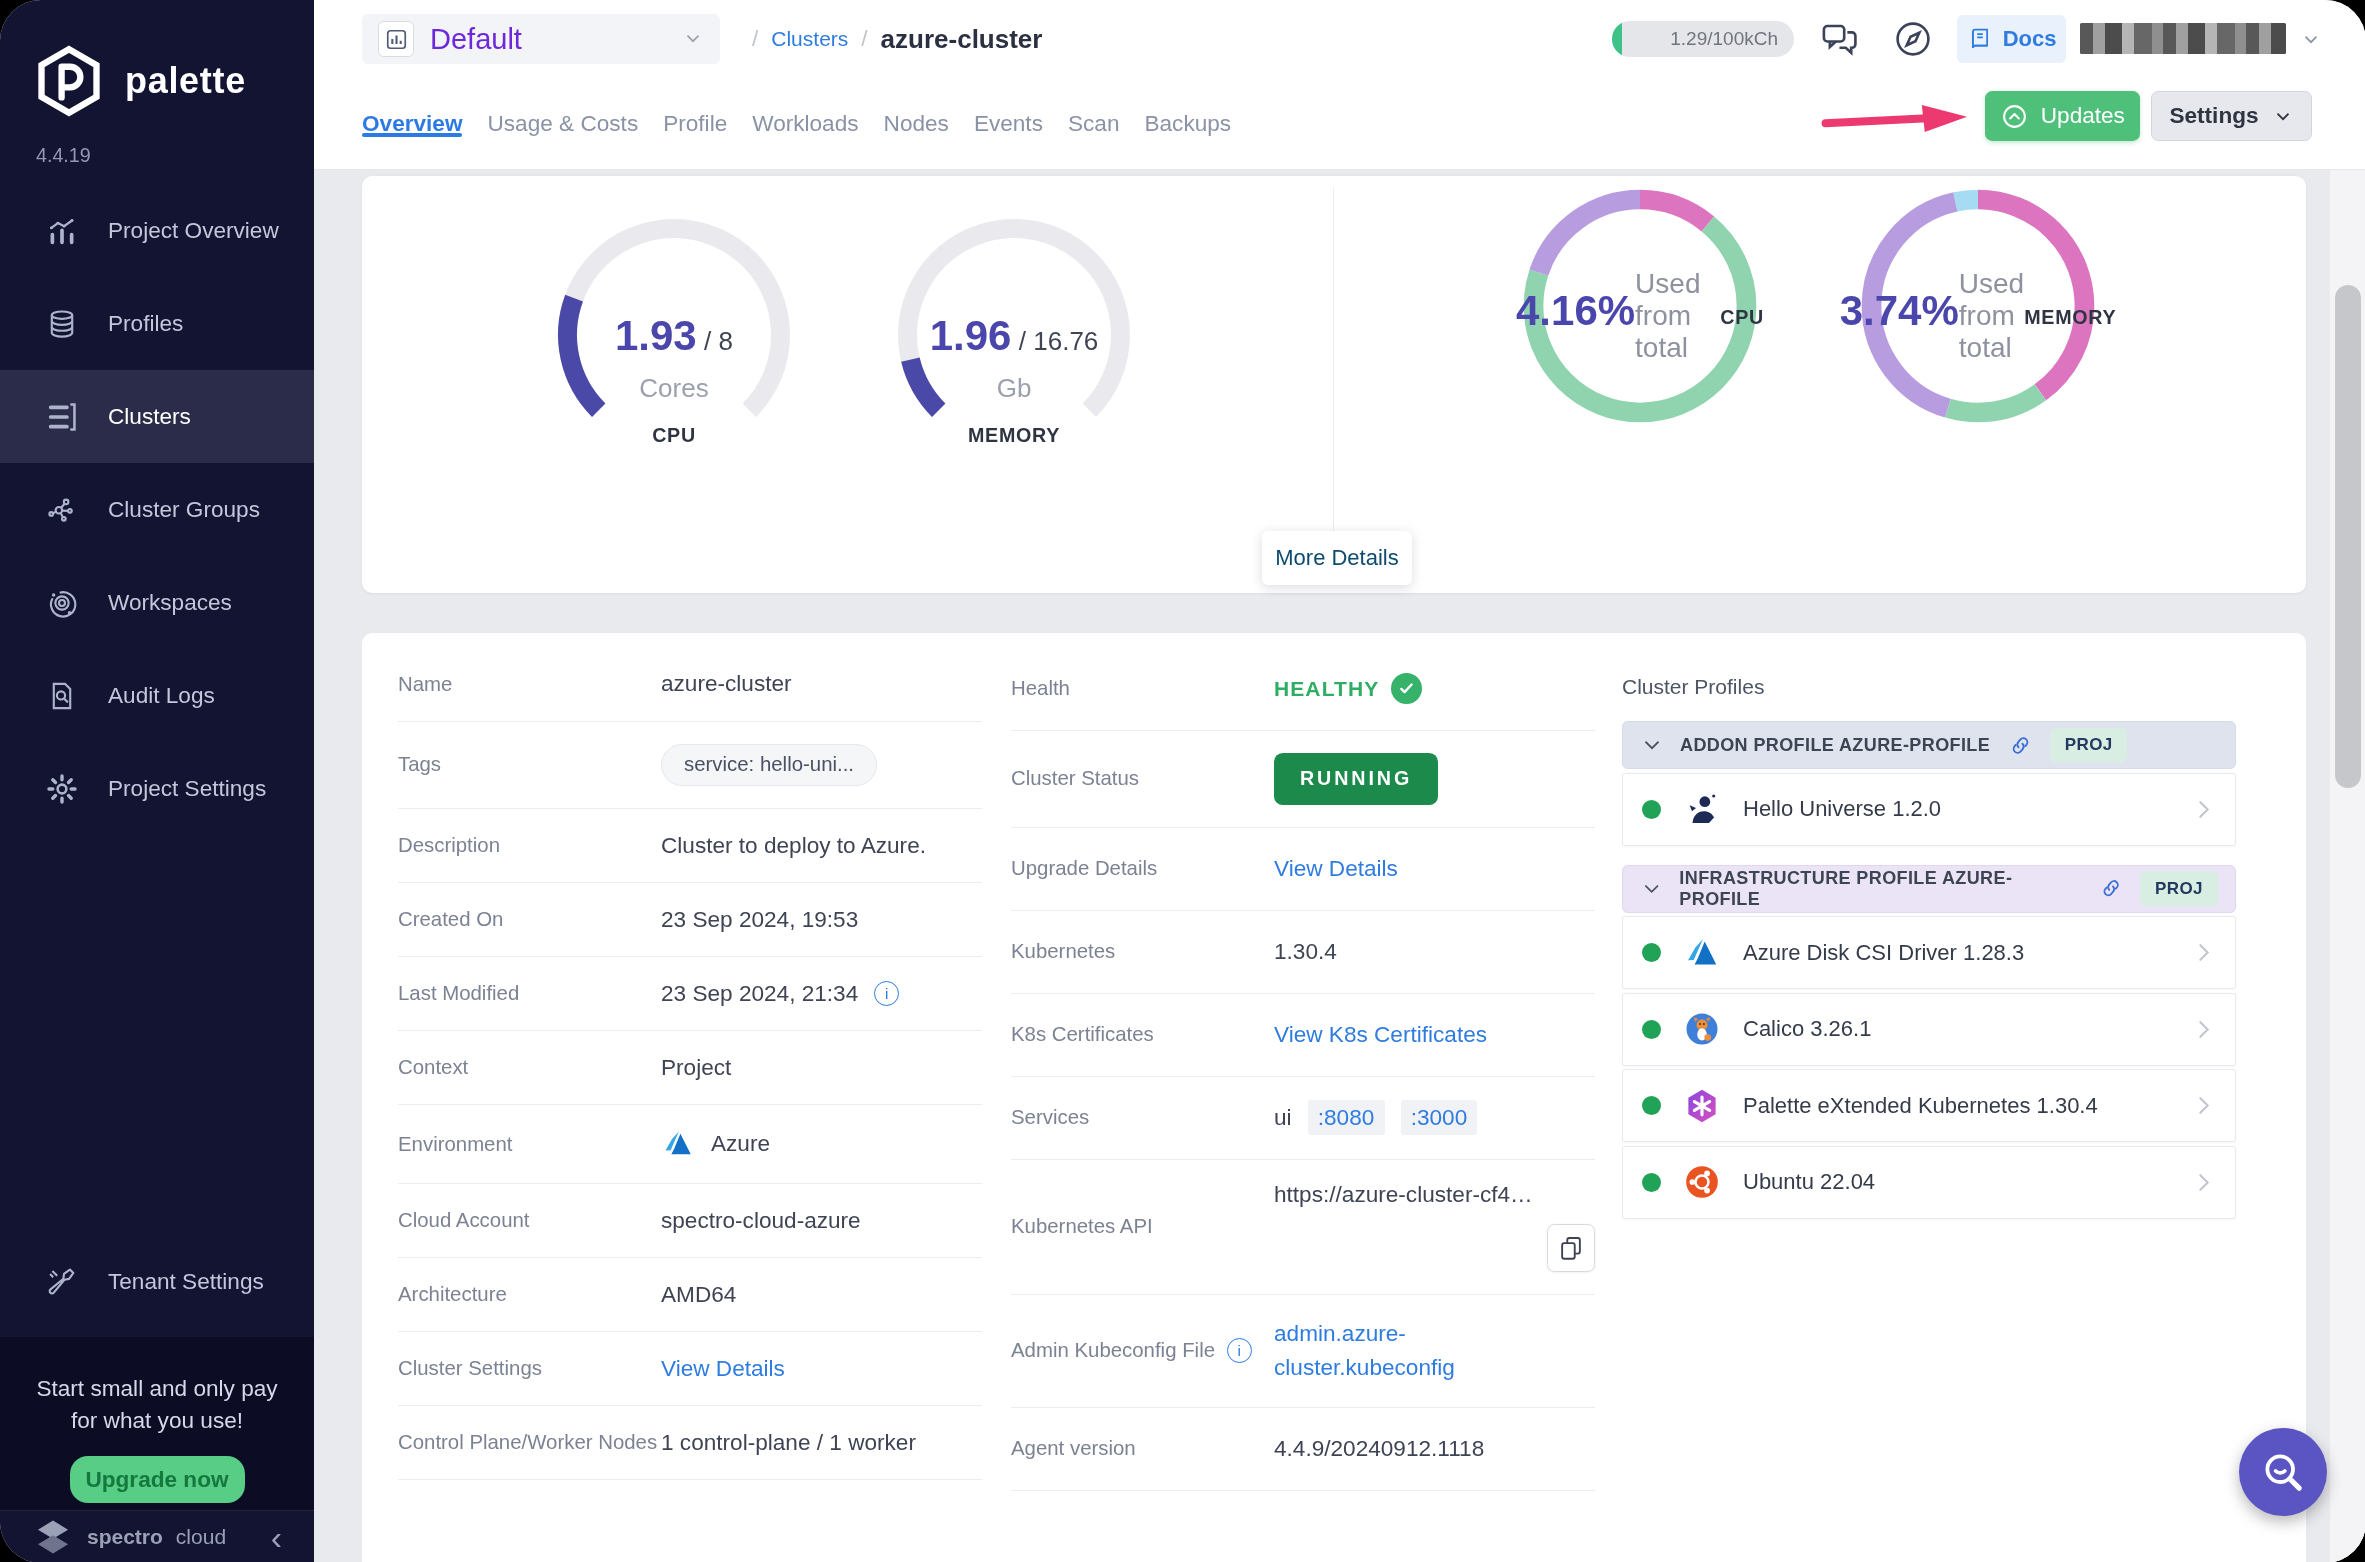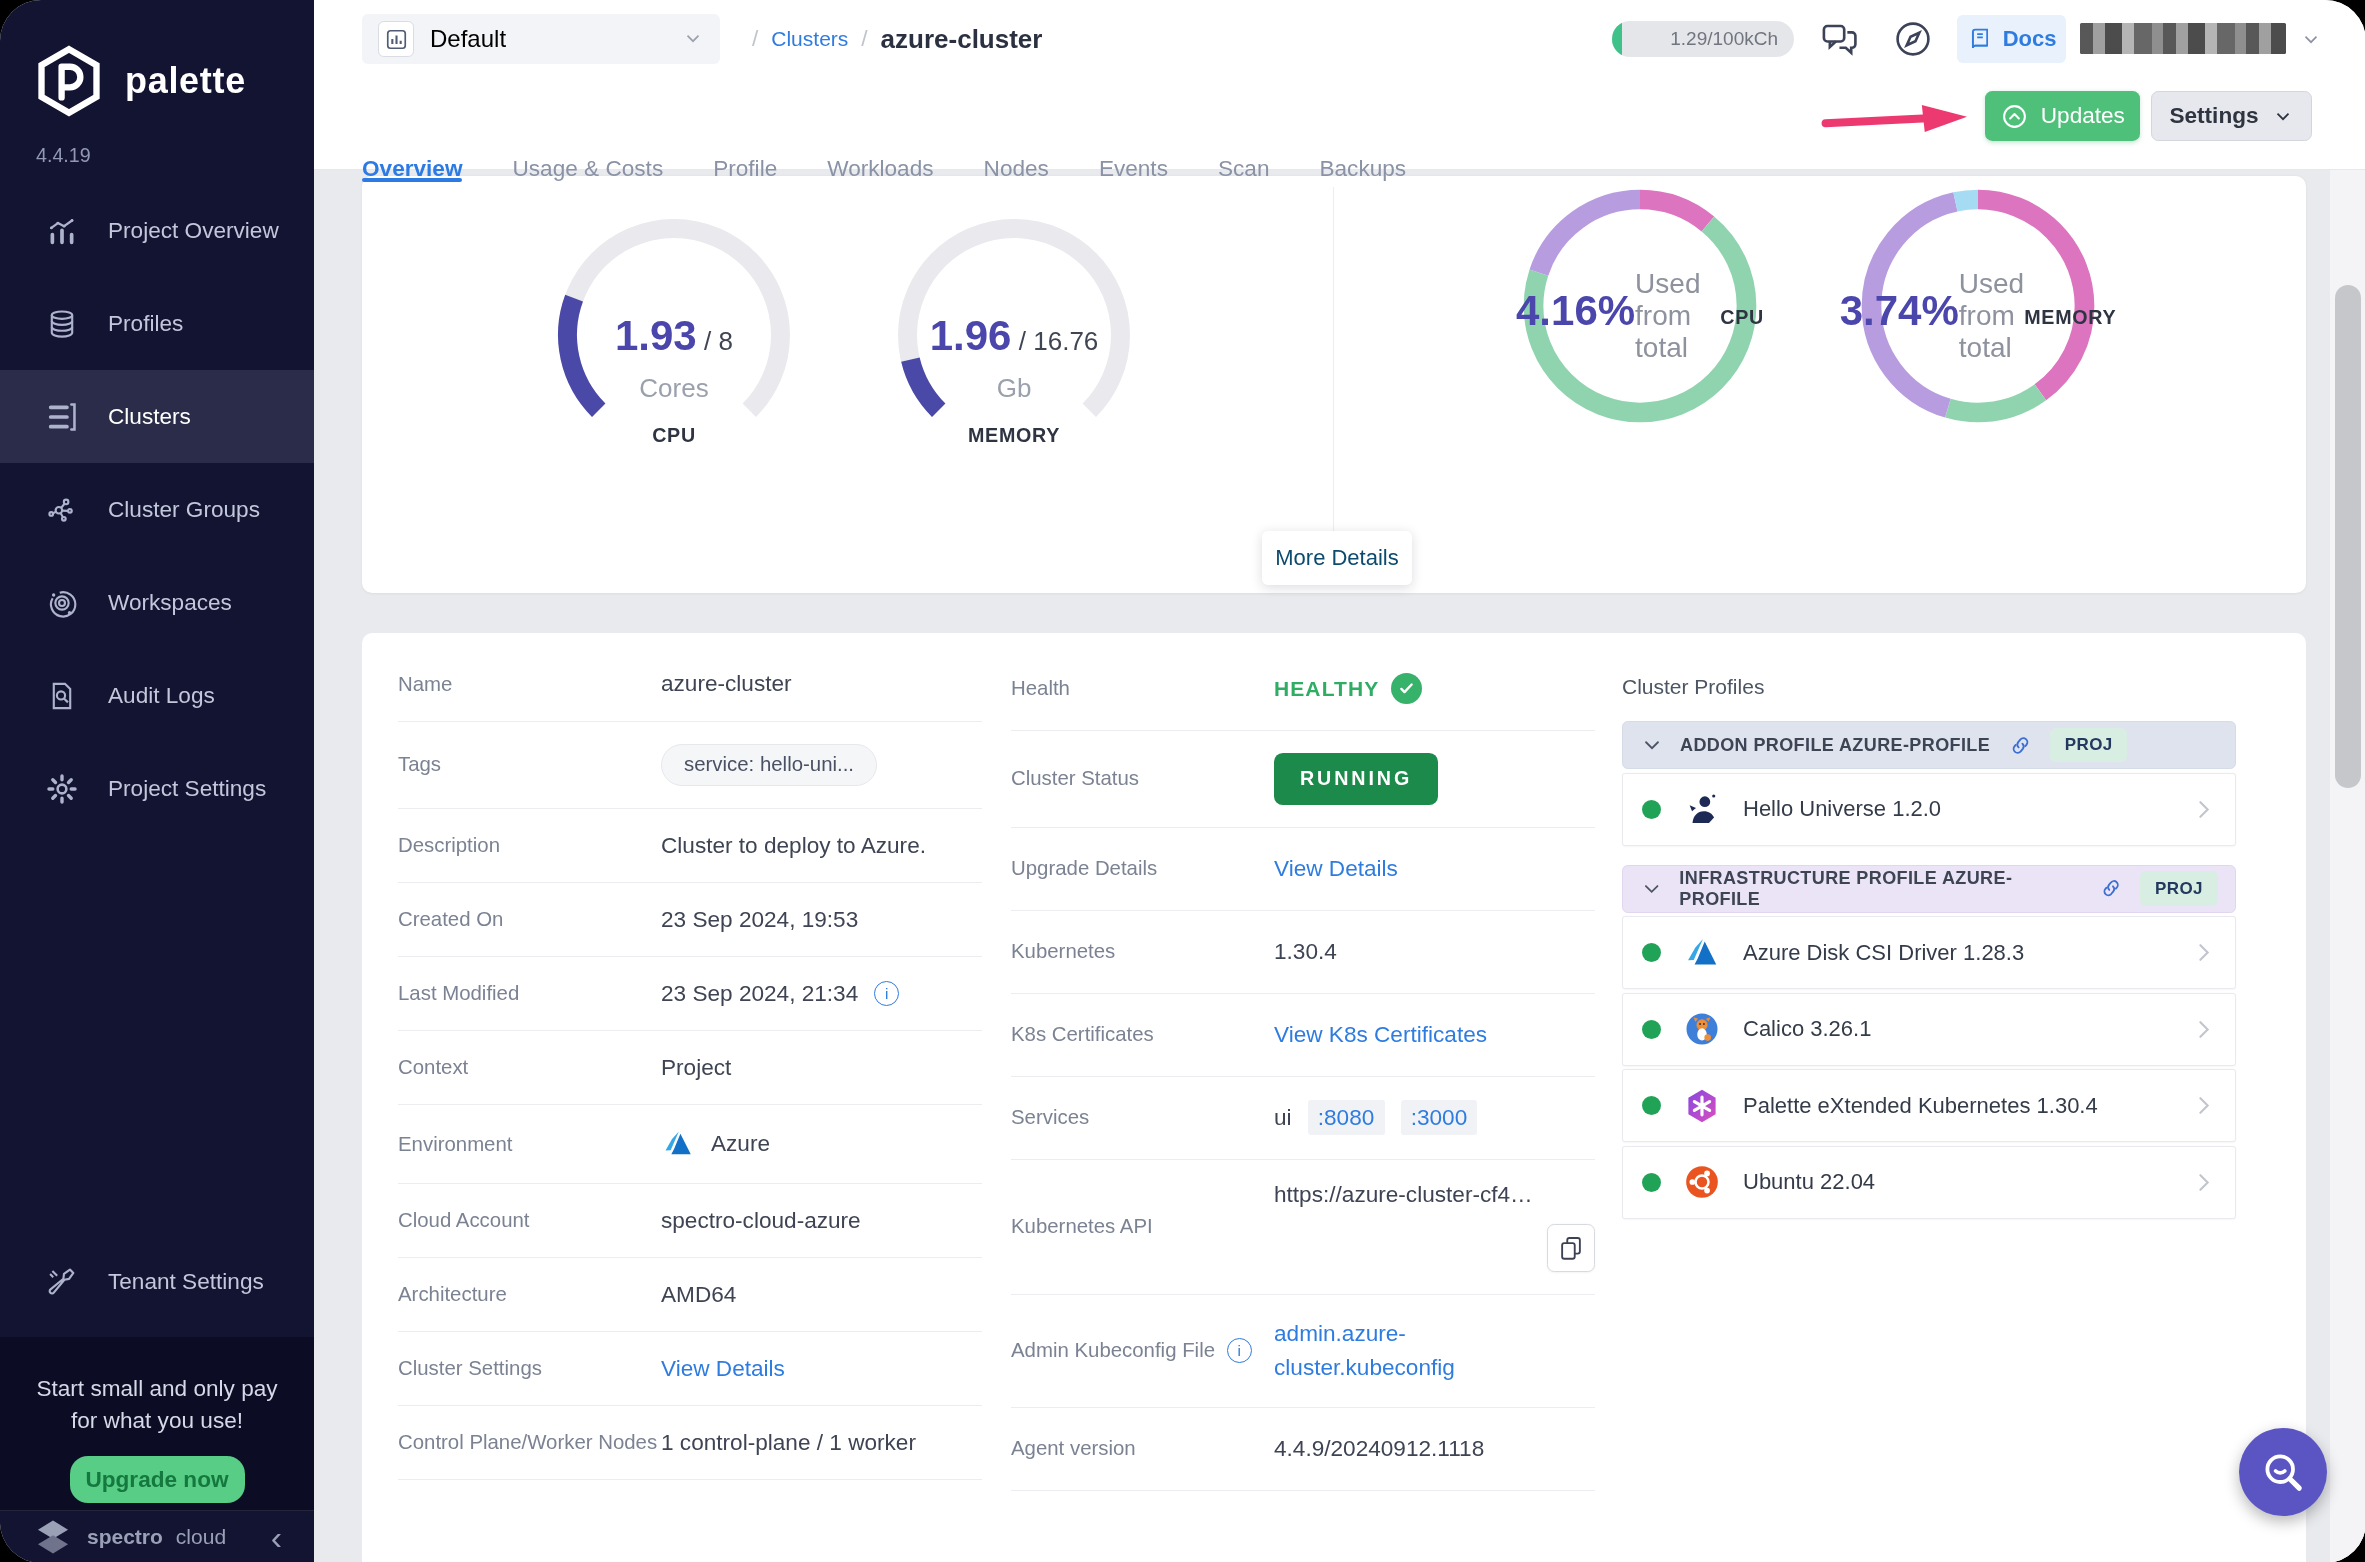--- a/index.html
+++ b/index.html
@@ -24,39 +24,39 @@
   .sfooter-logo{width:42px;height:42px}
   .sfooter-bold{font-size:21px;font-weight:700;color:#9aa0b6}
   .sfooter-light{font-size:21px;color:#9aa0b6}
   .collapse{margin-left:auto;color:#9aa0b6;font-size:34px;line-height:1;cursor:pointer}
 
   
   .topbar{position:absolute;left:314px;top:0;right:0;height:78px;background:#fff;z-index:4}
   .selector{position:absolute;left:48px;top:14px;width:358px;height:50px;background:#f3f4f7;border-radius:5.8px;display:flex;align-items:center;padding:0 16px;gap:16px;box-sizing:border-box;cursor:pointer}
   .selector-icon{width:34px;height:34px;background:#fff;border:0.7px solid #d9dce3;border-radius:5.8px;display:flex;align-items:center;justify-content:center;color:#505a74}
   .selector-icon svg{width:25px;height:25px}
-  .selector-label{font-size:24px;color:#000000}
+  .selector-label{font-size:29px;color:#6d28d9}
   .selector-chevron{margin-left:auto;color:#9aa0ad}
   .chev-svg{width:22px;height:22px}
   .breadcrumb{position:absolute;left:438px;top:0;height:78px;display:flex;align-items:center;gap:13px}
   .crumb-sep{color:#c0c4cd;font-size:22.6px}
   .crumb-link{color:#2e7ce0;font-size:21px;cursor:pointer}
   .crumb-current{color:#2b3140;font-size:26px;font-weight:700}
   .usage-pill{position:absolute;left:1298px;top:21px;width:182px;height:36px;background:#e5e6ea;border-radius:19px;display:flex;align-items:center;justify-content:flex-end;padding-right:16px;box-sizing:border-box;font-size:19px;color:#70757f;overflow:hidden}
   .usage-pill::before{content:"";position:absolute;left:0;top:0;bottom:0;width:10.2px;background:#3fc289;border-radius:19px 0 0 19px}
   .top-icon{position:absolute;top:17.5px;width:42px;height:42px;color:#3c4258;cursor:pointer}
   .top-icon svg{width:100%;height:100%}
   .docs-btn{position:absolute;left:1643px;top:15.3px;width:109px;height:48px;background:#e9f1fd;border-radius:5.8px;display:flex;align-items:center;justify-content:center;gap:10.2px;color:#2e7ce0;font-size:22px;font-weight:600;cursor:pointer}
   .docs-btn svg{width:26px;height:26px}
   .user-blur{position:absolute;left:1766px;top:22.6px;width:206px;height:31px;background:repeating-linear-gradient(90deg,#3a3a3a 0 13px,#8f8f8f 13px 25px,#2c2c2c 25px 42px,#a8a8a8 42px 54px,#4c4c4c 54px 72px,#7b7b7b 72px 83px);opacity:.85;border-radius:1.5px}
   .user-chevron{position:absolute;left:1986px;top:28px;color:#8d93a2}
 
   
   .tabbar{position:absolute;left:314px;top:78px;right:0;height:92px;background:#fff;border-bottom:0.7px solid #e7e8ec;z-index:4;box-sizing:border-box}
-  .tabs{position:absolute;left:48px;top:12px;height:92px;display:flex;gap:50px;align-items:flex-end}
+  .tabs{position:absolute;left:48px;top:0;height:92px;display:flex;gap:25px;align-items:center}
   .tab{font-size:22.6px;color:#8a92a6;display:flex;align-items:center;position:relative;font-weight:500;cursor:pointer;white-space:nowrap}
   .tab.active{color:#2c7ae4;font-weight:700}
   .tab.active::after{content:"";position:absolute;left:0;right:0;bottom:0;height:4.4px;background:#2c7ae4;border-radius:2.2px}
   .updates-btn{position:absolute;left:1671px;top:13px;width:155px;height:50px;background:#4fc07a;border-radius:7.3px;color:#fff;font-size:22.6px;font-weight:400;display:flex;align-items:center;justify-content:center;gap:11.7px;cursor:pointer;box-shadow:0 1.5px 4.4px rgba(40,160,90,.25)}
   .updates-btn svg{width:29px;height:29px}
   .settings-btn{position:absolute;left:1837px;top:13px;width:161px;height:50px;background:#e7e8ee;border:0.7px solid #d2d5de;border-radius:7.3px;color:#2e3440;font-size:22.6px;font-weight:600;display:flex;align-items:center;justify-content:center;gap:13px;box-sizing:border-box;cursor:pointer}
   .pink-arrow{position:absolute;left:1507px;top:22px;width:155px;height:35px}
 
   
   .content{position:absolute;left:314px;top:170px;right:0;bottom:0;background:#e9eaee}

